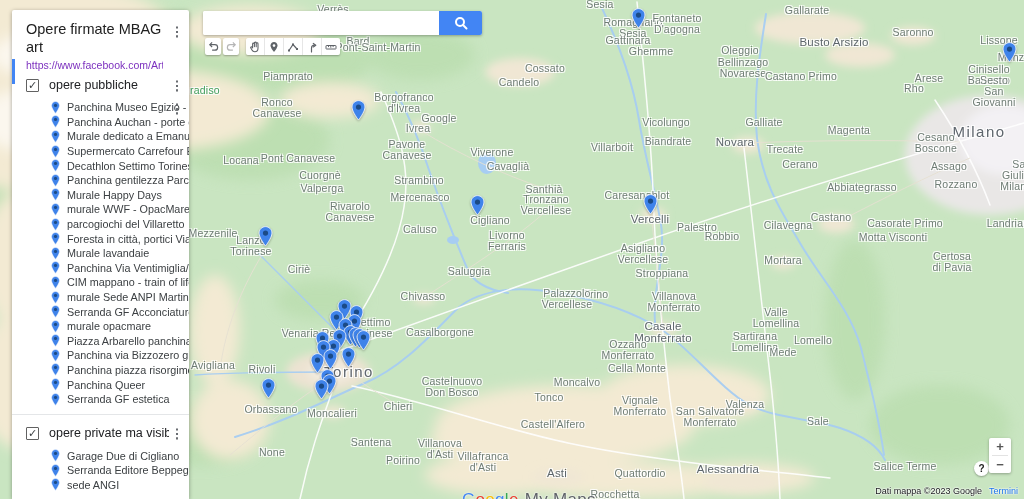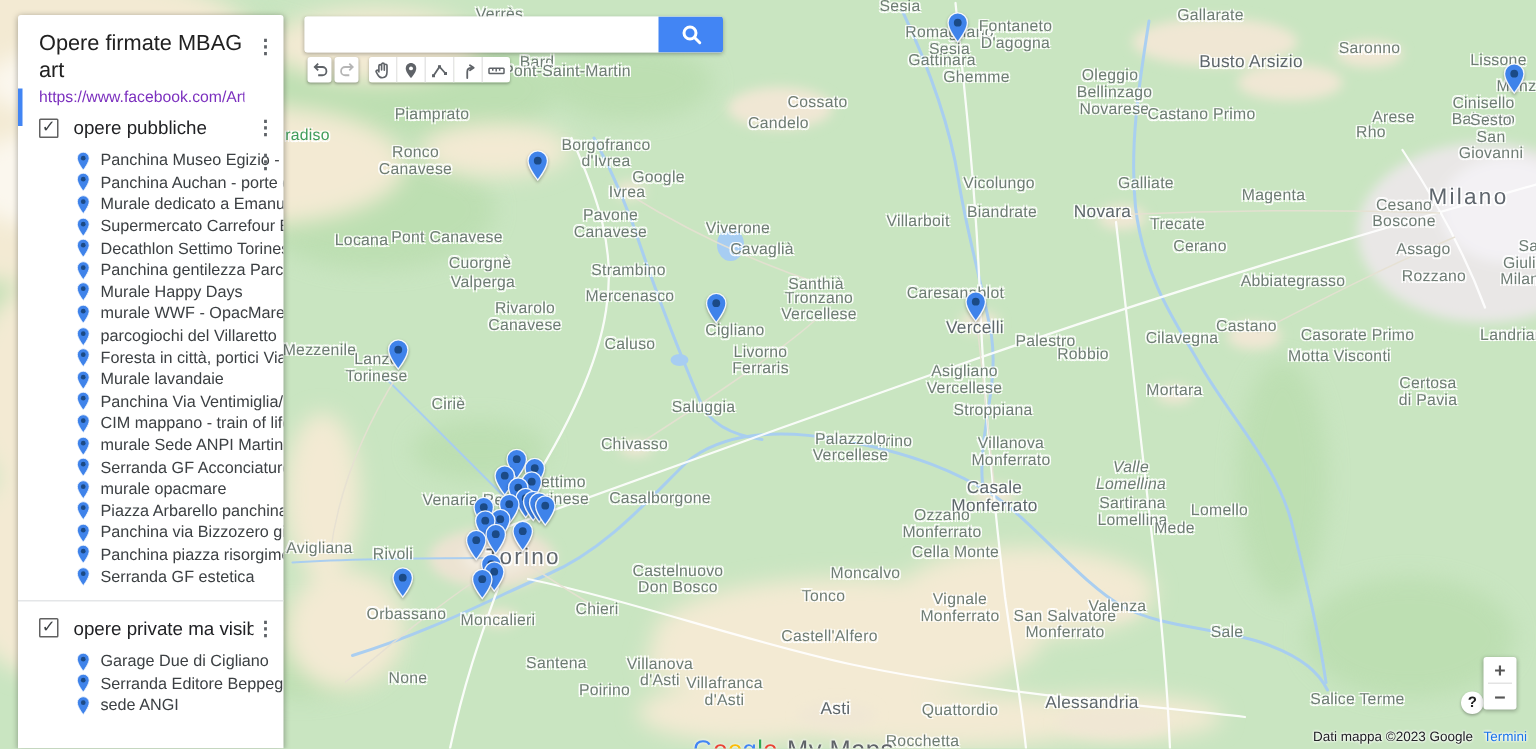--- a/index.html
+++ b/index.html
@@ -307,21 +307,21 @@
       <div class="map-label" style="left: 596px; top: 295px;">Trino</div>
       <div class="map-label" style="left: 567px; top: 299px;">Palazzolo
 Vercellese</div>
       <div class="map-label" style="left: 674px; top: 302px;">Villanova
 Monferrato</div>
       <div class="map-label city" style="left: 663px; top: 332px;">Casale
 Monferrato</div>
       <div class="map-label" style="left: 628px; top: 350px;">Ozzano
 Monferrato</div>
       <div class="map-label" style="left: 637px; top: 369px;">Cella Monte</div>
-      <div class="map-label" style="left: 754px; top: 318px; font-style: italic;">Valle
+      <div class="map-label" style="left: 776px; top: 318px;">Valle
 Lomellina</div>
       <div class="map-label" style="left: 755px; top: 342px;">Sartirana
 Lomellina</div>
       <div class="map-label" style="left: 783px; top: 353px;">Mede</div>
       <div class="map-label" style="left: 813px; top: 341px;">Lomello</div>
       <div class="map-label" style="left: 577px; top: 383px;">Moncalvo</div>
       <div class="map-label" style="left: 549px; top: 398px;">Tonco</div>
       <div class="map-label" style="left: 553px; top: 425px;">Castell'Alfero</div>
       <div class="map-label" style="left: 640px; top: 406px;">Vignale
 Monferrato</div>
@@ -759,20 +759,29 @@
           </span>
           <span class="item-label">Panchina piazza risorgimento</span>
         </div>
         <div class="sb-item">
           <span class="item-pin">
             <svg width="9" height="13" viewBox="0 0 24 34">
   <path d="M12 1C6.2 1 1.5 5.7 1.5 11.5c0 7.8 10.5 21 10.5 21s10.5-13.2 10.5-21C22.5 5.7 17.8 1 12 1z" fill="#3F83EA" stroke="rgba(255,255,255,0.9)" stroke-width="1.5"></path>
   <circle cx="12" cy="11.5" r="4.2" fill="#1B4A86"></circle>
             </svg>
           </span>
+          <span class="item-label">Panchina Queer</span>
+        </div>
+        <div class="sb-item">
+          <span class="item-pin">
+            <svg width="9" height="13" viewBox="0 0 24 34">
+  <path d="M12 1C6.2 1 1.5 5.7 1.5 11.5c0 7.8 10.5 21 10.5 21s10.5-13.2 10.5-21C22.5 5.7 17.8 1 12 1z" fill="#3F83EA" stroke="rgba(255,255,255,0.9)" stroke-width="1.5"></path>
+  <circle cx="12" cy="11.5" r="4.2" fill="#1B4A86"></circle>
+            </svg>
+          </span>
           <span class="item-label">Serranda GF estetica</span>
         </div>
       </div>
       <div class="sb-divider"></div>
       <div class="layer-header">
         <span class="cb"></span>
         <span class="layer-label">opere private ma visibili</span>
         <span class="kebab"></span>
       </div>
       <div class="sb-items">

